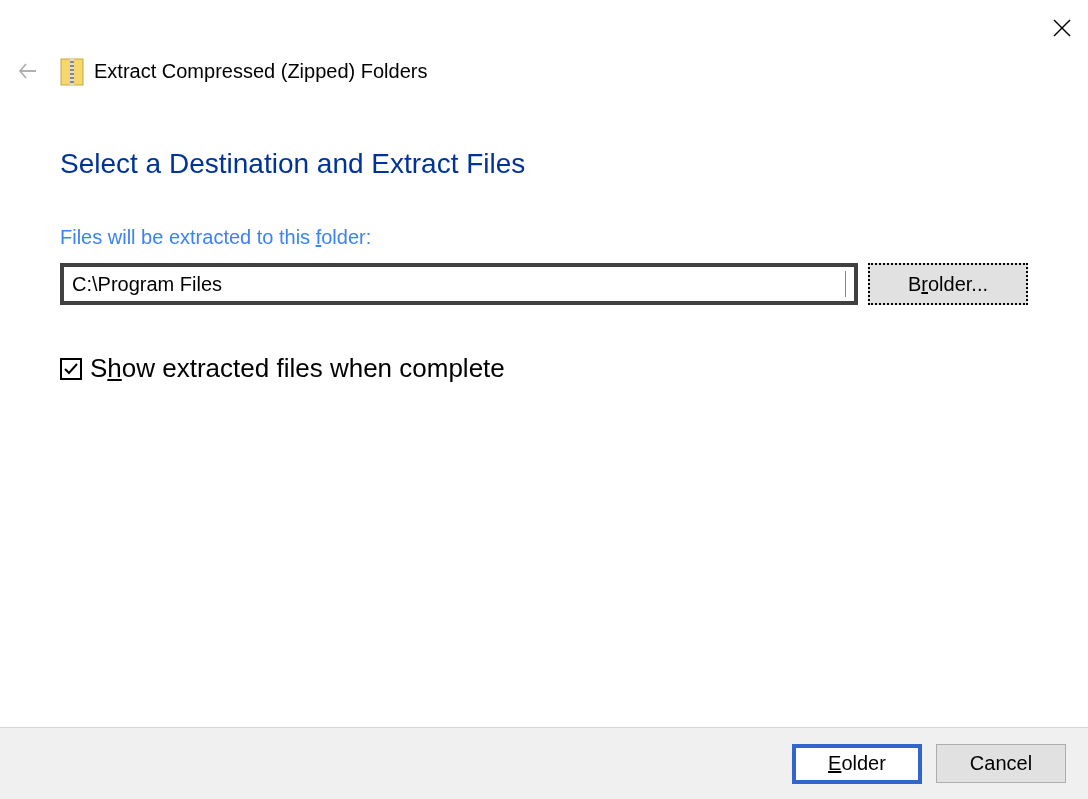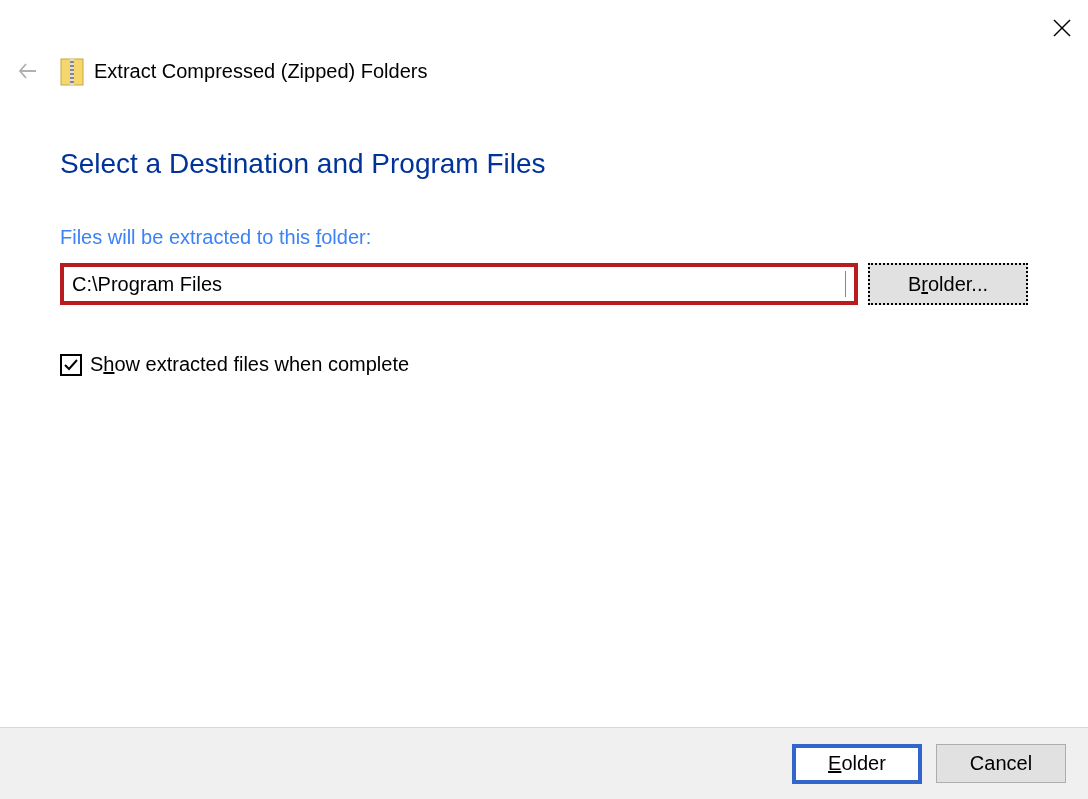--- a/index.html
+++ b/index.html
@@ -86,21 +86,21 @@
       text-decoration: underline;
     }
     .path-row {
       display: flex;
       gap: 10px;
       align-items: stretch;
       margin-bottom: 48px;
     }
     .path-input {
       flex: 1;
-      border: 4px solid #b91c1c;
+      border: 4px solid #404040;
       background: #ffffff;
       font-size: 20px;
       padding: 4px 8px;
       font-family: inherit;
       outline: none;
       height: 42px;
       position: relative;
     }
     .path-input-inner {
       border: none;
@@ -147,21 +147,21 @@
       align-items: center;
       justify-content: center;
       cursor: pointer;
       flex-shrink: 0;
     }
     .checkbox svg {
       width: 16px;
       height: 16px;
     }
     .checkbox-label {
-      font-size: 20px;
+      font-size: 26px;
       color: #000;
       cursor: pointer;
     }
     .checkbox-label .underline {
       text-decoration: underline;
     }
     .footer {
       position: absolute;
       bottom: 0;
       left: 0;
@@ -230,21 +230,21 @@
         <rect x="10" y="17" width="4" height="2" fill="#888"></rect>
         <rect x="10" y="21" width="4" height="2" fill="#888"></rect>
         <rect x="10" y="25" width="4" height="2" fill="#888"></rect>
       </svg>
     </div>
     <div class="wizard-title">Extract Compressed (Zipped) Folders</div>
   </div>
 </div>
 
 <div class="content">
-  <div class="heading">Select a Destination and Program Files</div>
+  <div class="heading">Select a Destination and Extract Files</div>
 
   <div class="label">
     <span>Files will be extracted to this </span><span class="underline">f</span><span>older:</span>
   </div>
 
   <div class="path-row">
     <div class="path-input">
       <input type="text" class="path-input-inner" value="C:\Program Files" style="">
     </div>
     <button class="browse-btn">

